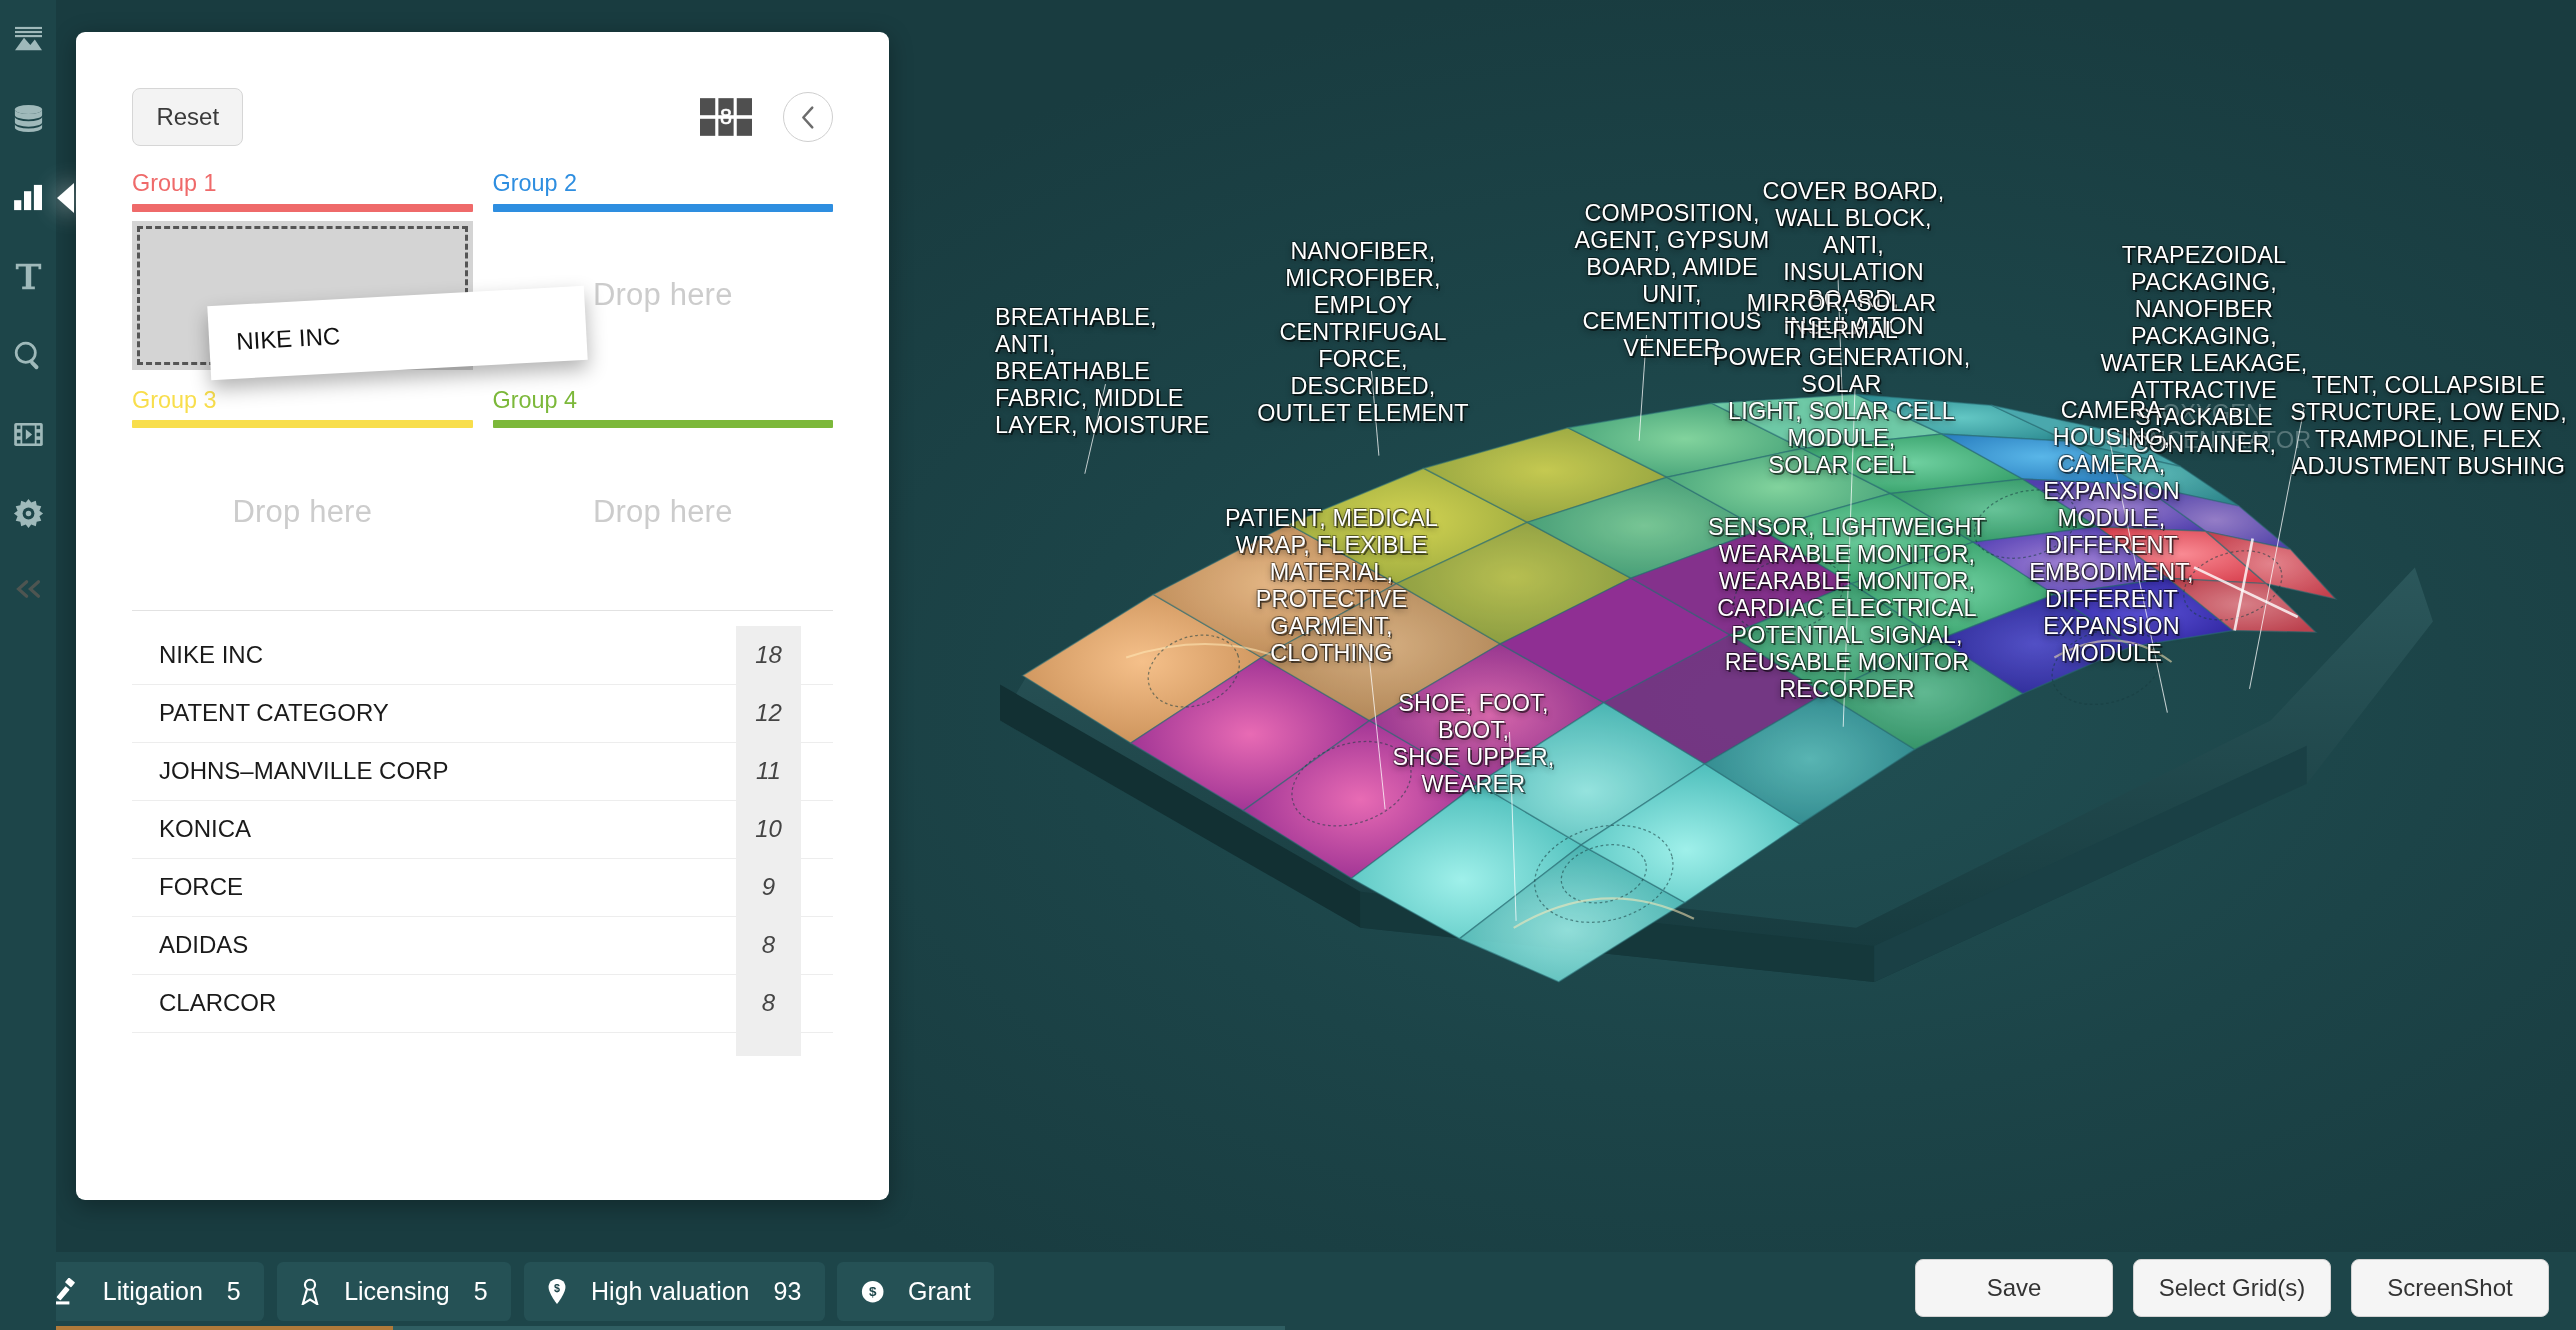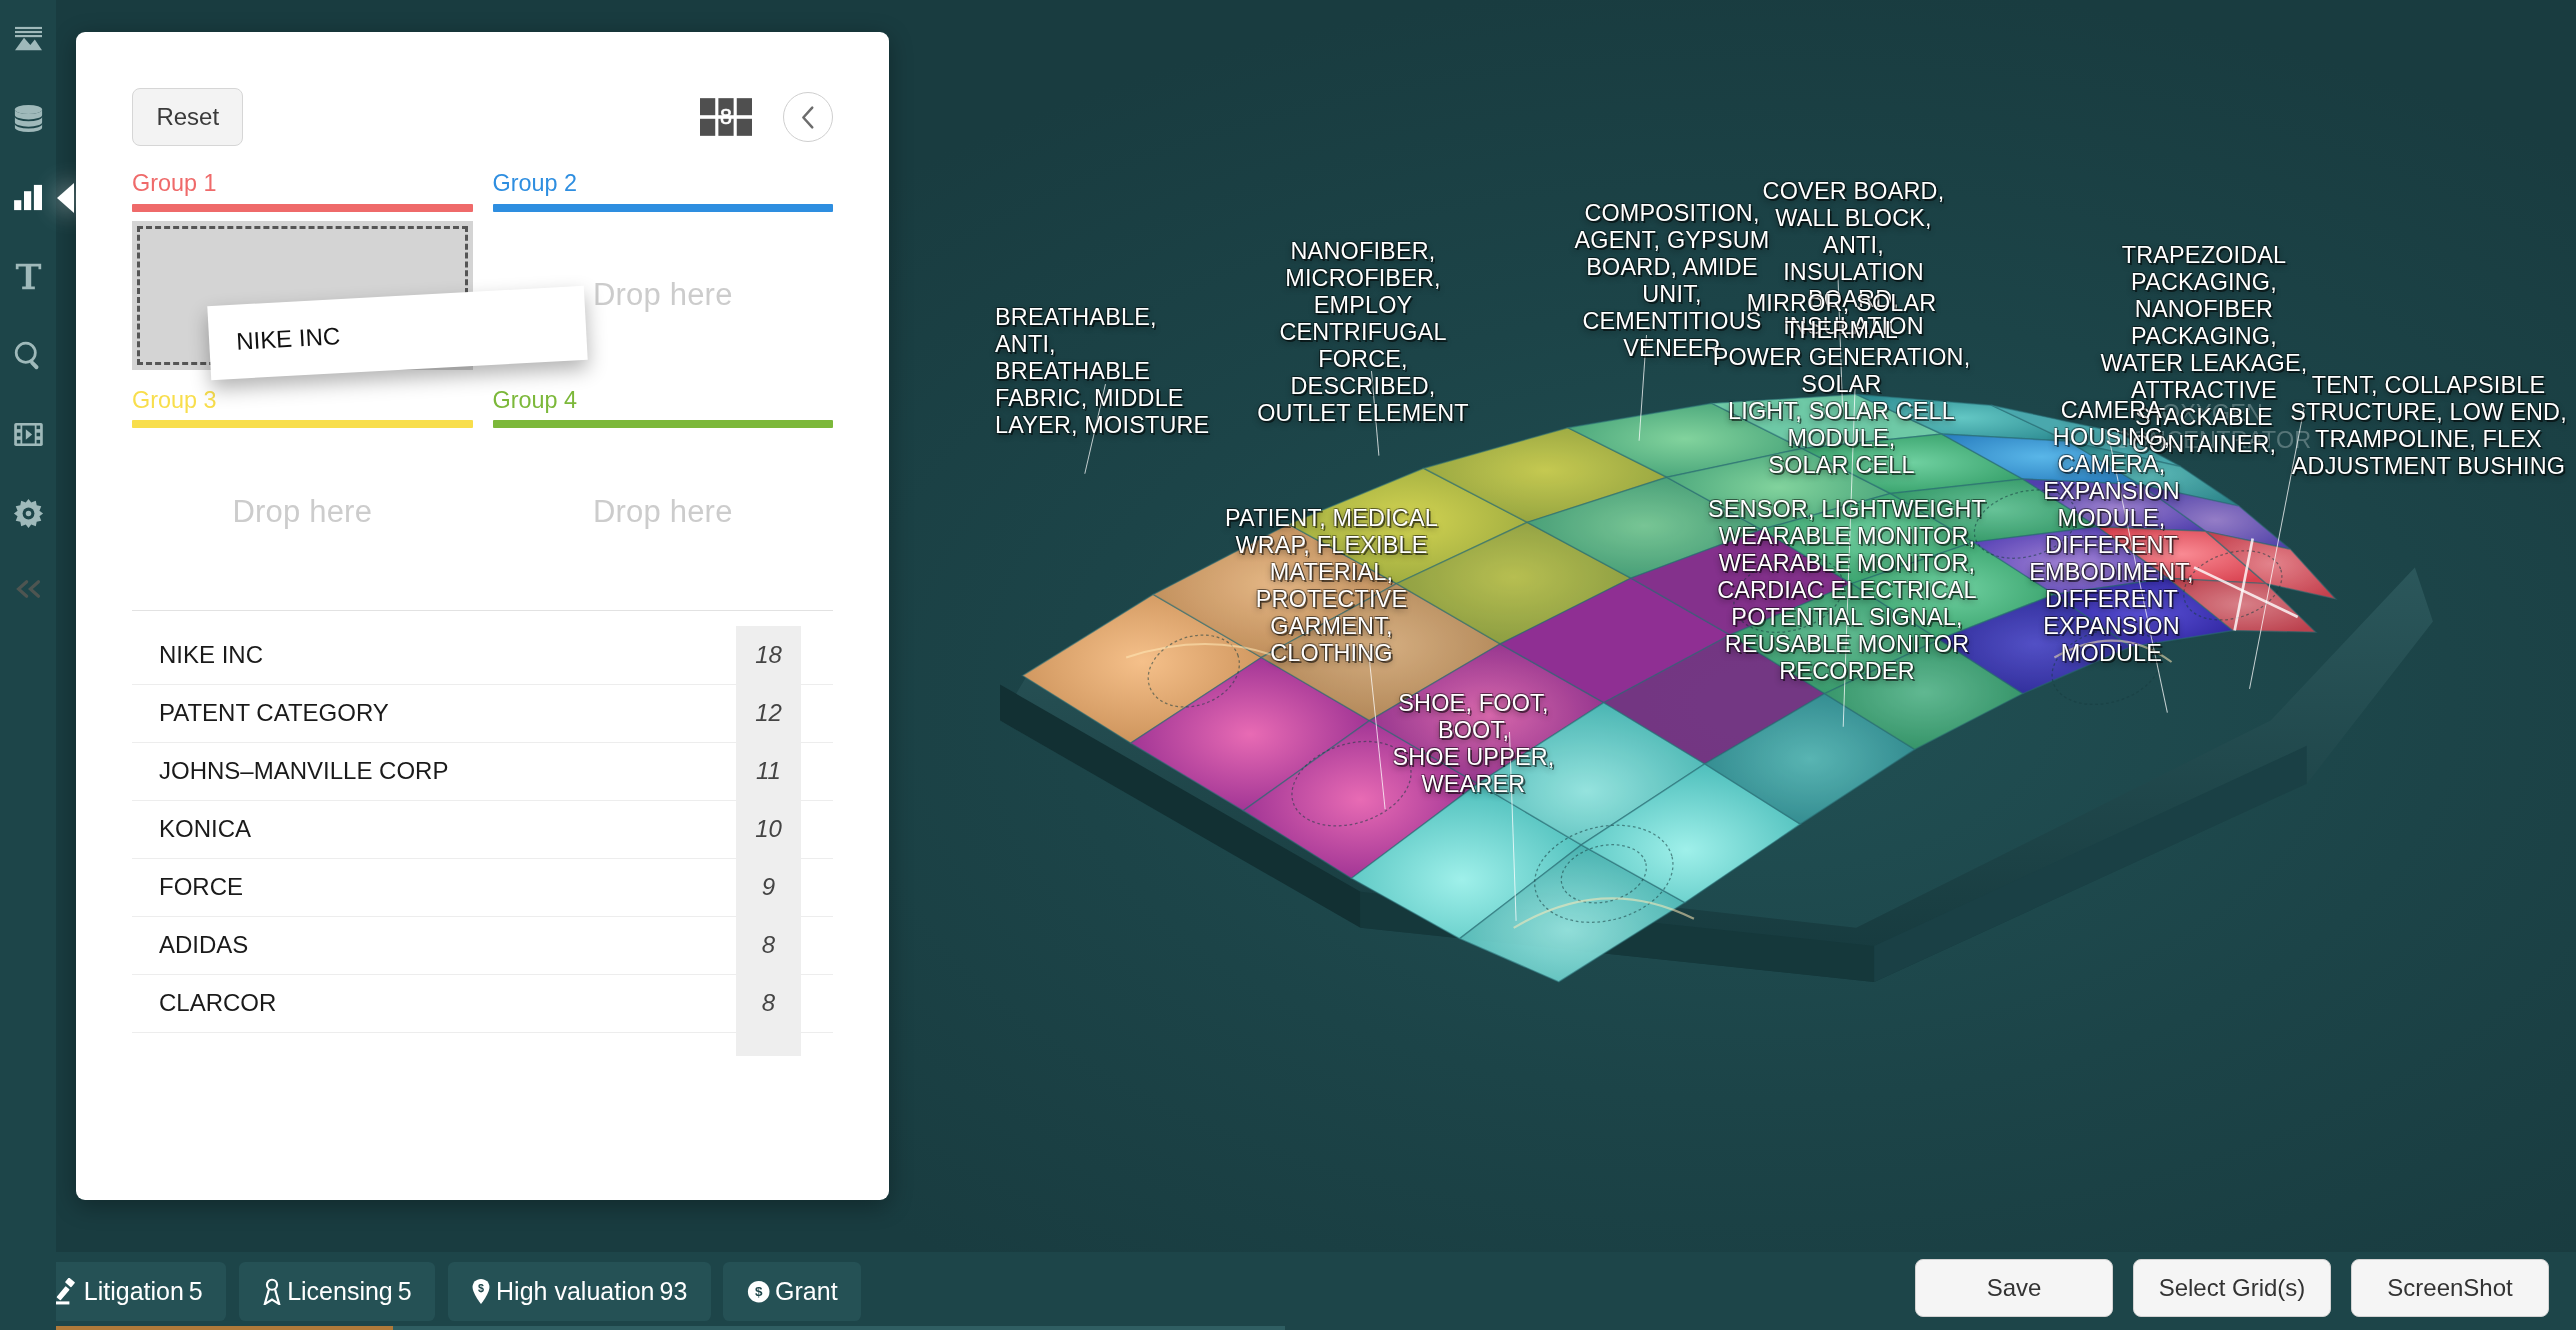--- a/index.html
+++ b/index.html
@@ -156,21 +156,21 @@
   .leader { position:absolute; background:rgba(255,255,255,.75); z-index:9; transform-origin:top left; }
 
   
   #bottombar {
     position:absolute; left:0; bottom:0; width:2576px; height:78px;
     background:#1d4549; z-index:25;
   }
   #bottom-tabs { position:absolute; left:32px; bottom:9px; display:flex; gap:12.6px; }
   .btab {
     height:59px; padding:0 23.4px; border-radius:6.3px; background:#255155;
-    display:flex; align-items:center; gap:5px; cursor:pointer;
+    display:flex; align-items:center; gap:24px; cursor:pointer;
   }
   .btab .t { font-size:25px; color:#ffffff; white-space:nowrap; }
   .btab .n { font-size:25px; color:#ffffff; }
   #tab-underline { position:absolute; left:32px; bottom:0; width:1253px; height:3.6px; background:#2f5e62; }
   #tab-underline .seg { position:absolute; left:0; top:0; width:361px; height:3.6px; background:#b07a3a; }
 
   #bottom-actions { position:absolute; right:27px; bottom:12.6px; display:flex; gap:20px; }
   .act-btn {
     height:58px; min-width:198px; padding:0 23.4px;
     background:#f5f5f5; border:0.9px solid #d2d2d2; border-radius:8px;
@@ -367,21 +367,21 @@
 CONCENTRATOR</div>
         <div class="vlabel" style="left: 1219px; top: 505px; width: 225px; text-align: center;">PATIENT, MEDICAL
 WRAP, FLEXIBLE
 MATERIAL,
 PROTECTIVE
 GARMENT,
 CLOTHING</div>
         <div class="vlabel" style="left: 1361px; top: 690px; width: 225px; text-align: center;">SHOE, FOOT, BOOT,
 SHOE UPPER,
 WEARER</div>
-        <div class="vlabel" style="left: 1694px; top: 496px; width: 306px; text-align: center;">SENSOR, LIGHTWEIGHT
+        <div class="vlabel" style="left: 1694px; top: 514px; width: 306px; text-align: center;">SENSOR, LIGHTWEIGHT
 WEARABLE MONITOR,
 WEARABLE MONITOR,
 CARDIAC ELECTRICAL
 POTENTIAL SIGNAL,
 REUSABLE MONITOR
 RECORDER</div>
       </div>
   </div>
 
   <div id="rail">

